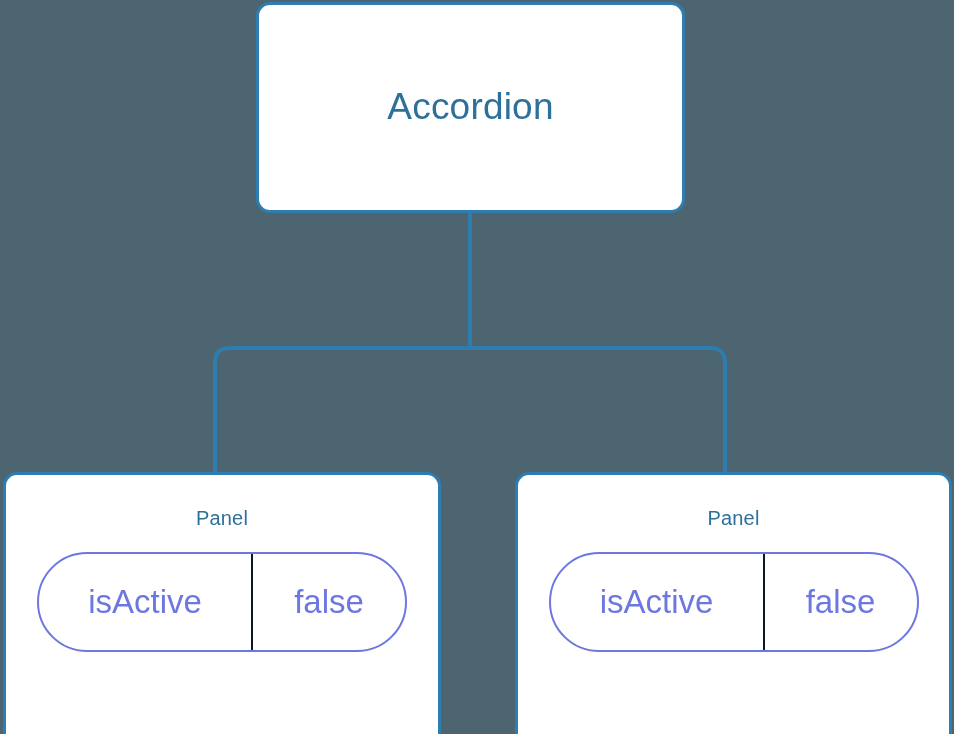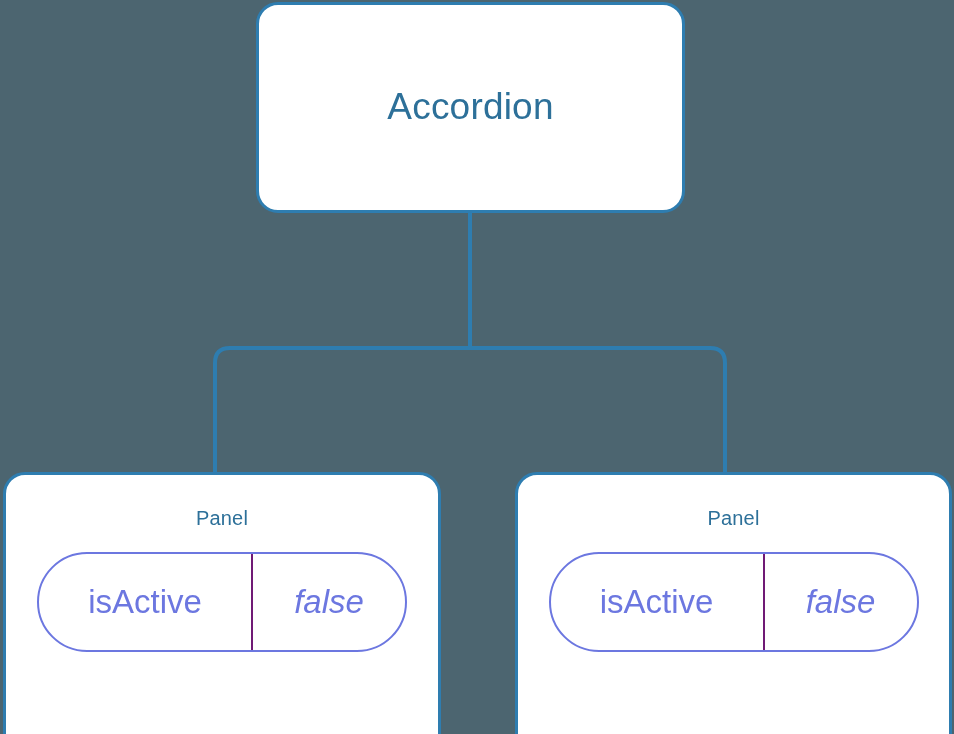--- a/index.html
+++ b/index.html
@@ -30,21 +30,21 @@
     height: 734px;
     z-index: 1;
   }
 
   
   .node-card {
     position: absolute;
     z-index: 2;
     background: #ffffff;
     border: 3px solid #2e7db0;
-    border-radius: 22px;
+    border-radius: 14px;
     box-sizing: border-box;
     display: flex;
     flex-direction: column;
     align-items: center;
   }
 
   
   #root-node {
     left: 256px;
     top: 2px;
@@ -93,26 +93,25 @@
     display: flex;
     align-items: center;
     justify-content: center;
     color: #6c77e0;
     font-size: 33px;
     white-space: nowrap;
     box-sizing: border-box;
   }
   .pill-key {
     width: 214px;
-    border-right: 2px solid #701a75;
+    border-right: 2px solid #0f172a;
     text-align: right;
   }
   .pill-value {
     width: 152px;
-    font-style: italic;
   }
 </style>
 </head>
 <body>
 
 <div id="stage">
 
   <svg id="connectors" viewBox="0 0 954 734" width="954" height="734" fill="none">
     <path d="M470 212 L470 348" stroke="#2e7db0" stroke-width="4" stroke-linecap="butt"></path>
     <path d="M215 472 L215 363 Q215 348 230 348 L710 348 Q725 348 725 363 L725 472" stroke="#2e7db0" stroke-width="4" stroke-linecap="butt"></path>

